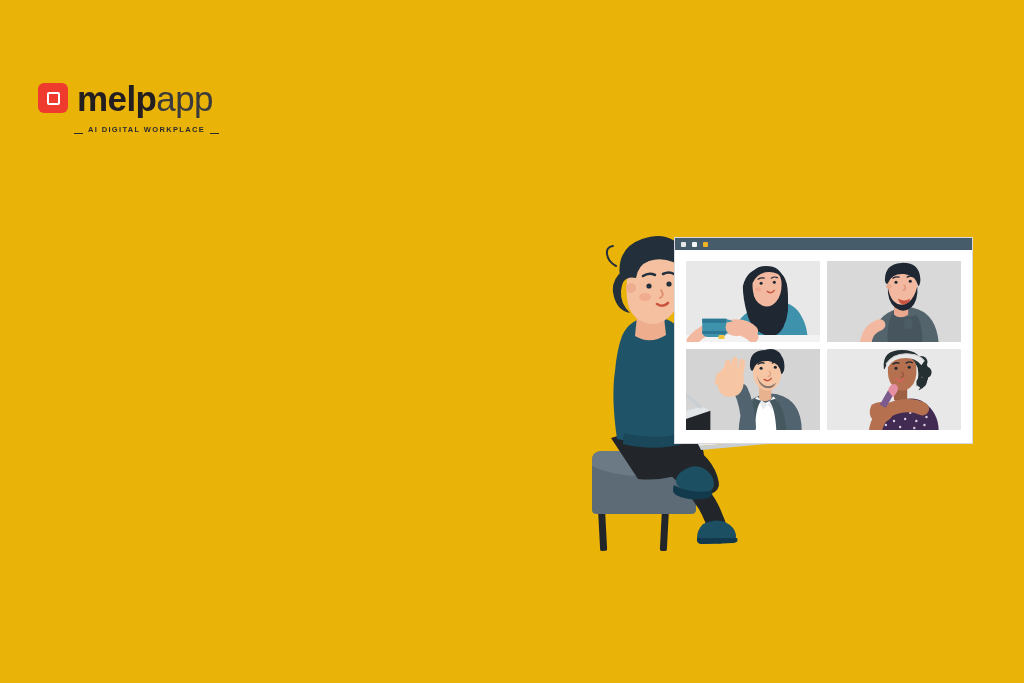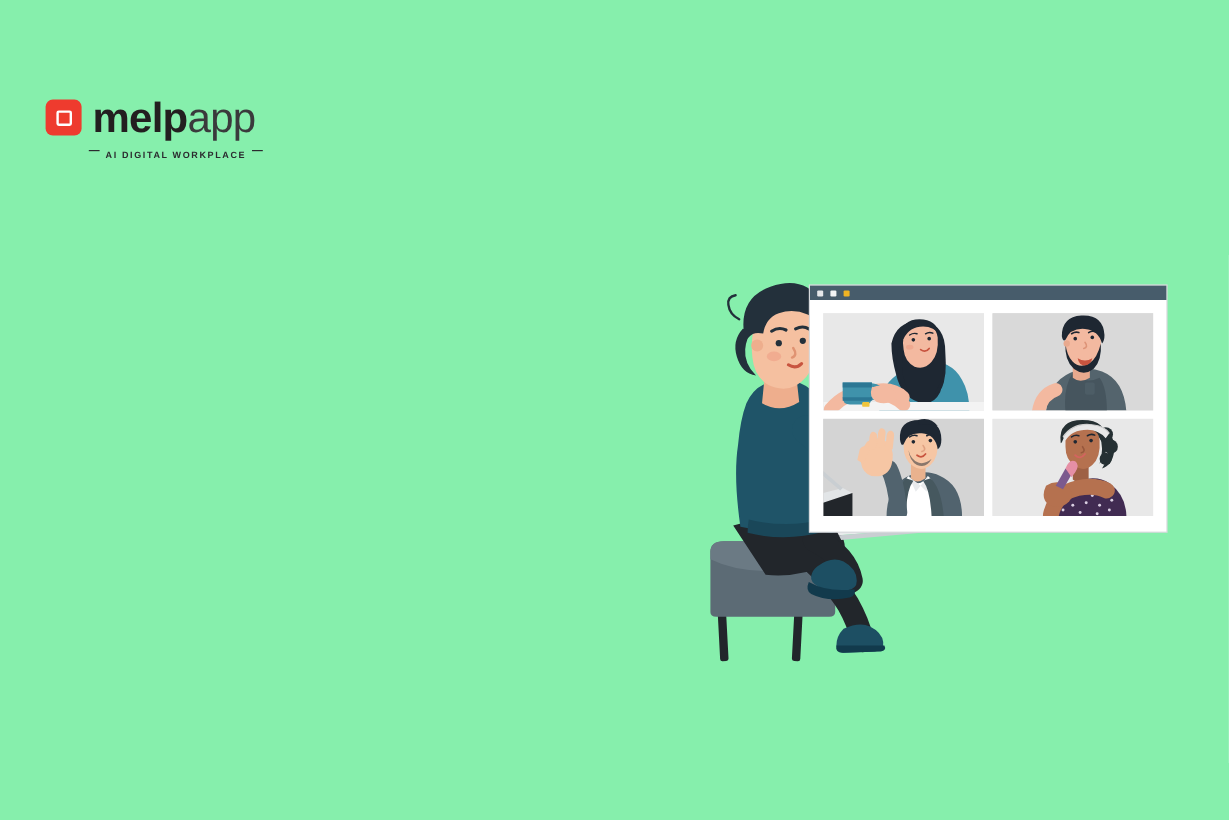--- a/index.html
+++ b/index.html
@@ -13,21 +13,21 @@
     font-family: "Liberation Sans", sans-serif;
     overflow: hidden;
     position: relative;
   }
 
   .canvas {
     position: absolute;
     inset: 0;
     width: 1024px;
     height: 683px;
-    background: #86efac;
+    background: #eab308;
   }
 
   
   .logo-block {
     position: absolute;
     left: 38px;
     top: 78px;
     width: 210px;
   }
   .logo-row {
@@ -65,21 +65,21 @@
 
   .logo-tagline {
     margin-top: 7px;
     margin-left: 36px;
     font-size: 7.5px;
     font-weight: 700;
     letter-spacing: 1.35px;
     color: #2b2b2f;
     white-space: nowrap;
     display: flex;
-    align-items: flex-start;
+    align-items: flex-end;
     gap: 5px;
   }
   .tag-dash {
     display: inline-block;
     width: 9px;
     height: 1px;
     background: #2b2b2f;
   }
 
   

